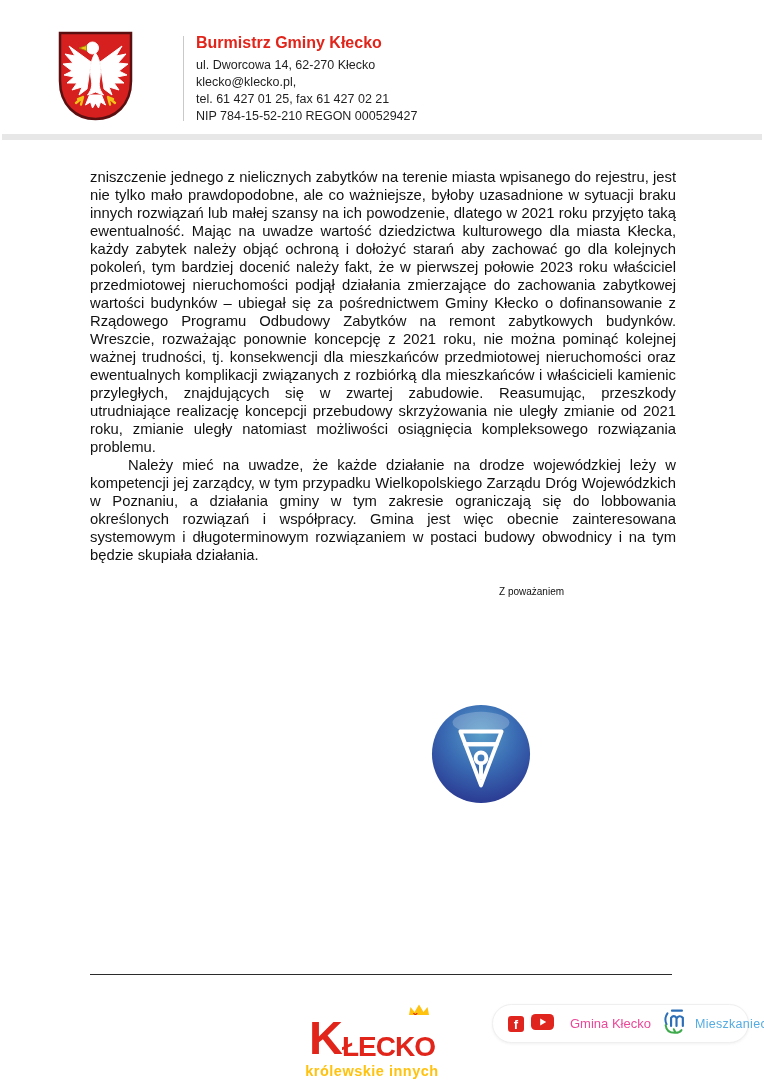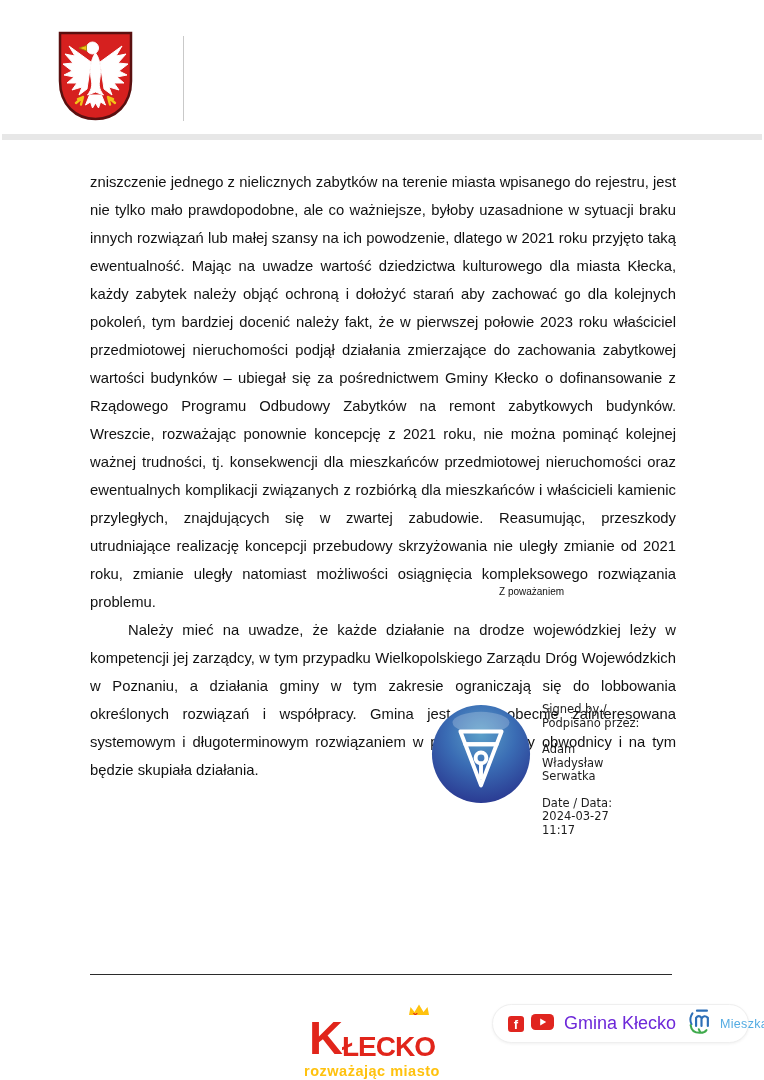--- a/index.html
+++ b/index.html
@@ -10,21 +10,21 @@
   .coat{position:absolute;left:56px;top:29px;width:79px;height:94px;}
   .header-divider{position:absolute;left:183px;top:36px;width:1px;height:85px;background:#c9c9c9;}
   .header-text{position:absolute;left:196px;top:34px;}
   .org-name{color:#e1251b;font-size:16px;font-weight:bold;margin:0 0 5px 0;}
   .header-line{font-size:12.5px;color:#1f1f1f;line-height:17px;}
 
   .shadow-band{position:absolute;left:2px;top:134px;width:760px;height:6px;background:#e7e7e7;}
 
   
   .body-text{position:absolute;left:90px;top:168px;width:586px;font-size:14.8px;
-             line-height:28px;color:#111;text-align:justify;}
+             line-height:18px;color:#111;text-align:justify;}
   .body-text p{margin:0;}
   .para-indent{text-indent:38px;}
   .closing{position:absolute;left:499px;top:586px;font-size:10px;color:#111;}
 
   
   .sig{position:absolute;left:429px;top:702px;display:flex;}
   .sig-icon{width:104px;height:104px;flex:0 0 auto;}
   .sig-text{margin-left:9px;padding-top:1px;font-family:"DejaVu Sans",sans-serif;
             font-size:11.5px;line-height:13.5px;color:#1c1c1c;white-space:nowrap;}
   .sig-gap{height:13px;}
@@ -41,21 +41,21 @@
   .caron{position:absolute;left:104px;top:-2px;font-size:13px;font-weight:bold;color:#e1251b;}
   .klecko-tagline{color:#ffc20e;font-weight:bold;font-size:14.5px;letter-spacing:0.5px;margin-top:1px;}
 
   .social-pill{position:absolute;left:492px;top:1004px;width:257px;height:39px;box-sizing:border-box;
                background:#fff;border:1px solid #efefef;border-radius:20px;
                box-shadow:0 1px 3px rgba(0,0,0,0.06);
                display:flex;align-items:center;padding:0 10px 0 15px;white-space:nowrap;}
   .fb-icon{width:16px;height:16px;background:#e0251f;border-radius:3px;color:#fff;
            font-weight:bold;font-size:13px;line-height:18px;text-align:center;flex:0 0 auto;}
   .yt-icon{margin-left:7px;flex:0 0 auto;display:block;}
-  .channel-label{margin-left:10px;font-size:18px;color:#6d28d9;}
+  .channel-label{margin-left:16px;font-size:13px;color:#ec4899;}
   .m-logo{margin-left:10px;flex:0 0 auto;display:block;}
   .partner-label{margin-left:3px;font-size:12.5px;color:#55ace2;letter-spacing:0.3px;}
 </style>
 </head>
 <body>
 
 <div class="page">
 
   <div class="coat">
     <svg viewBox="0 0 79 94" width="79" height="94" aria-hidden="true">
@@ -68,20 +68,27 @@
         <circle cx="36.5" cy="19" r="6"></circle>
       </g>
       <path d="M30.5,16.5 L23,19 L30.5,21.8 Z" fill="#f2c318" stroke="#9a7b00" stroke-width="0.8"></path>
       <path d="M27,68 L20,74 M27,68 L22,70 M27,68 L25,75.5" stroke="#f2c318" stroke-width="2.4" fill="none" stroke-linecap="round"></path>
       <path d="M52,68 L59,74 M52,68 L57,70 M52,68 L54,75.5" stroke="#f2c318" stroke-width="2.4" fill="none" stroke-linecap="round"></path>
     </svg>
   </div>
 
   <div class="header-divider"></div>
 
+  <div class="header-text">
+    <div class="org-name">Burmistrz Gminy Kłecko</div>
+    <div class="header-line">ul. Dworcowa 14, 62-270 Kłecko</div>
+    <div class="header-line">klecko@klecko.pl,</div>
+    <div class="header-line">tel. 61 427 01 25, fax 61 427 02 21</div>
+    <div class="header-line">NIP 784-15-52-210 REGON 000529427</div>
+  </div>
 
   <div class="shadow-band"></div>
 
   <div class="body-text">
     <p>zniszczenie jednego z nielicznych zabytków na terenie miasta wpisanego do rejestru, jest nie tylko mało prawdopodobne, ale co ważniejsze, byłoby uzasadnione w sytuacji braku innych rozwiązań lub małej szansy na ich powodzenie, dlatego w 2021 roku przyjęto taką ewentualność. Mając na uwadze wartość dziedzictwa kulturowego dla miasta Kłecka, każdy zabytek należy objąć ochroną i dołożyć starań aby zachować go dla kolejnych pokoleń, tym bardziej docenić należy fakt, że w pierwszej połowie 2023 roku właściciel przedmiotowej nieruchomości podjął działania zmierzające do zachowania zabytkowej wartości budynków – ubiegał się za pośrednictwem Gminy Kłecko o dofinansowanie z Rządowego Programu Odbudowy Zabytków na remont zabytkowych budynków. Wreszcie, rozważając ponownie koncepcję z 2021 roku, nie można pominąć kolejnej ważnej trudności, tj. konsekwencji dla mieszkańców przedmiotowej nieruchomości oraz ewentualnych komplikacji związanych z rozbiórką dla mieszkańców i właścicieli kamienic przyległych, znajdujących się w zwartej zabudowie. Reasumując, przeszkody utrudniające realizację koncepcji przebudowy skrzyżowania nie uległy zmianie od 2021 roku, zmianie uległy natomiast możliwości osiągnięcia kompleksowego rozwiązania problemu.</p>
     <p class="para-indent">Należy mieć na uwadze, że każde działanie na drodze wojewódzkiej leży w kompetencji jej zarządcy, w tym przypadku Wielkopolskiego Zarządu Dróg Wojewódzkich w Poznaniu, a działania gminy w tym zakresie ograniczają się do lobbowania określonych rozwiązań i współpracy. Gmina jest więc obecnie zainteresowana systemowym i długoterminowym rozwiązaniem w postaci budowy obwodnicy i na tym będzie skupiała działania.</p>
   </div>
 
   <div class="closing">Z poważaniem</div>
 
@@ -98,47 +105,35 @@
         <circle cx="53" cy="53" r="50" fill="url(#orb)"></circle>
         <ellipse cx="53" cy="21" rx="29" ry="11" fill="#ffffff" opacity="0.22"></ellipse>
         <g fill="none" stroke="#ffffff" stroke-width="4" stroke-linejoin="round" stroke-linecap="round">
           <path d="M32,30 H74 L69,43 H37 Z"></path>
           <path d="M37,43 H69 L53,85 Z"></path>
           <circle cx="53" cy="57" r="5.5"></circle>
           <path d="M53,63 V77"></path>
         </g>
       </svg>
     </div>
-    <div class="sig-text">
-      <div>Signed by /</div>
-      <div>Podpisano przez:</div>
-      <div class="sig-gap"></div>
-      <div>Adam</div>
-      <div>Władysław</div>
-      <div>Serwatka</div>
-      <div class="sig-gap"></div>
-      <div>Date / Data:</div>
-      <div>2024-03-27</div>
-      <div>11:17</div>
-    </div>
   </div>
 
   <div class="footer-line"></div>
 
   <div class="klecko-logo">
     <div class="klecko-word">
       <span class="crown">
         <svg viewBox="0 0 22 12" width="22" height="12" aria-hidden="true">
           <path d="M1,11 L2.5,3 L6.5,8 L11,0.5 L15.5,8 L19.5,3 L21,11 Z" fill="#ffc20e"></path>
         </svg>
       </span>
       <span class="caron">ˇ</span>
       <span class="klecko-k">K</span><span class="klecko-rest">ŁECKO</span>
     </div>
-    <div class="klecko-tagline">rozważając miasto</div>
+    <div class="klecko-tagline">królewskie innych</div>
   </div>
 
   <div class="social-pill">
     <div class="fb-icon">f</div>
     <span class="yt-icon">
       <svg viewBox="0 0 23 16" width="23" height="16" aria-hidden="true">
         <rect x="0" y="0" width="23" height="16" rx="4.5" fill="#e0251f"></rect>
         <path d="M9.2,4.5 L15.2,8 L9.2,11.5 Z" fill="#ffffff"></path>
       </svg>
     </span>

